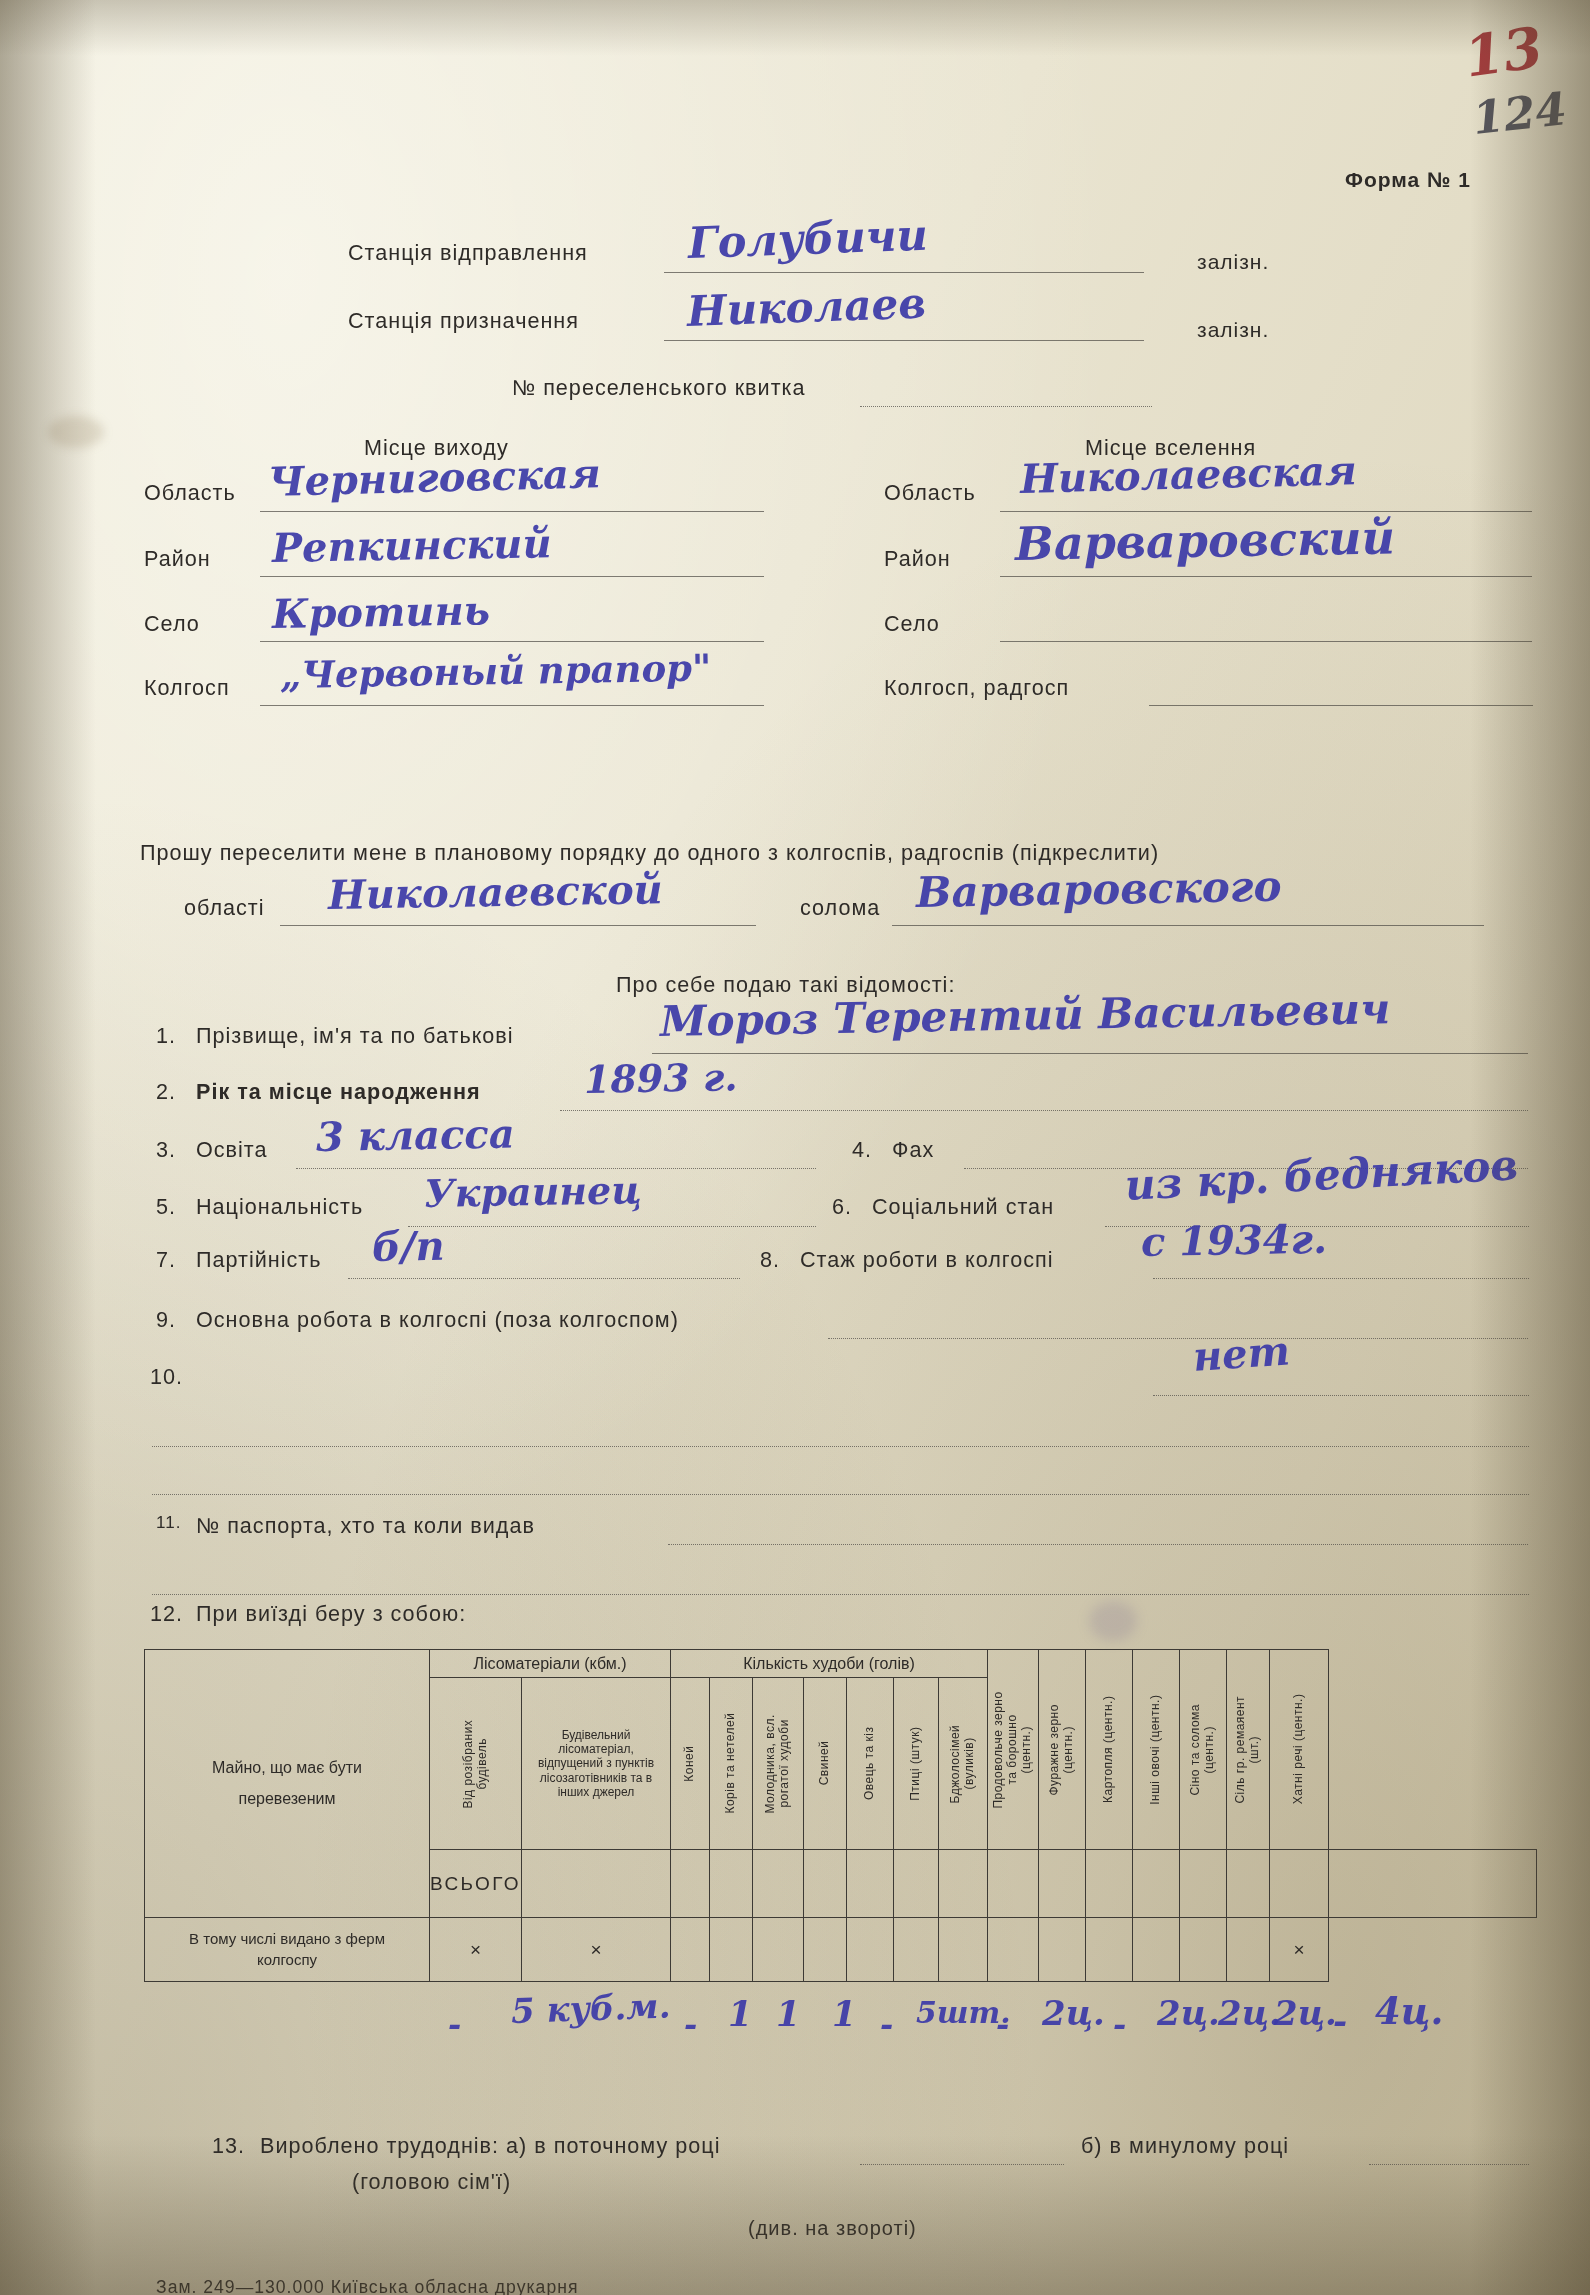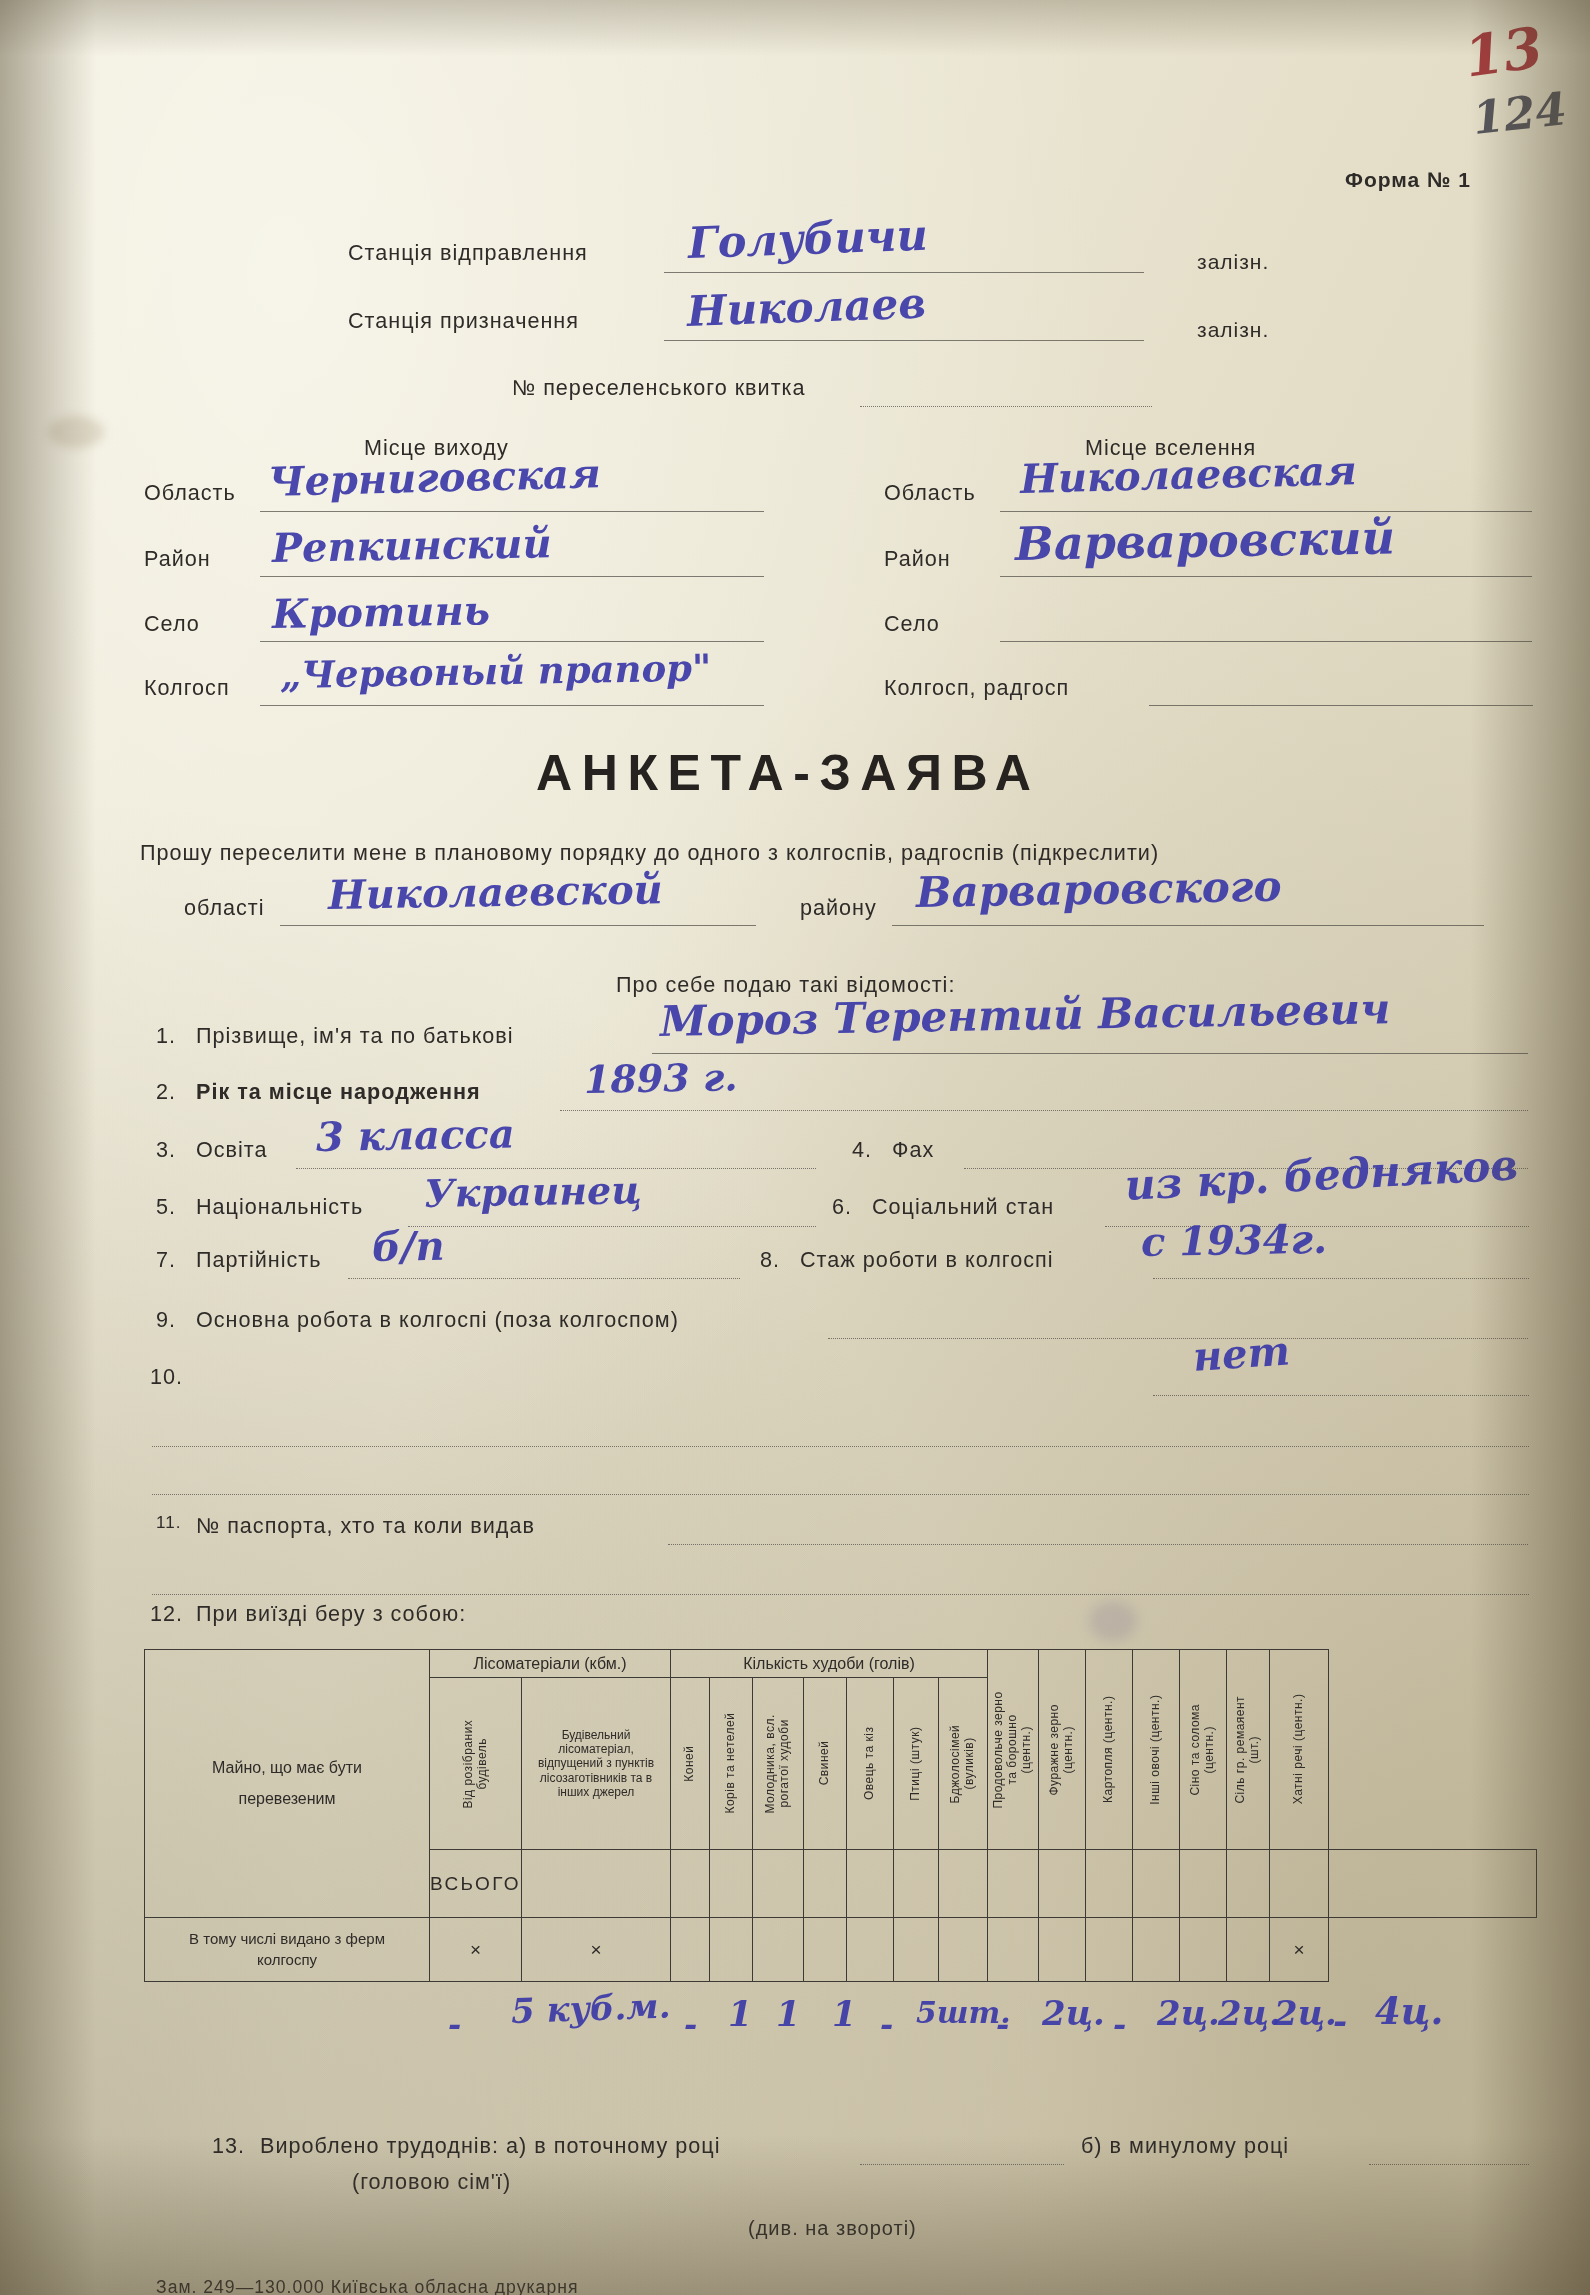--- a/index.html
+++ b/index.html
@@ -195,27 +195,26 @@
     <div class="pr" style="left:852px; top:538px; font-size:21.6px;">Район</div>
     <div class="solidline" style="left:968px; top:568px; width:532px;"></div>
     <div class="hw" style="left:983px; top:509px; font-size:46px; transform:rotate(-1deg);">Варваровский</div>
 
     <div class="pr" style="left:852px; top:603px; font-size:21.6px;">Село</div>
     <div class="solidline" style="left:968px; top:633px; width:532px;"></div>
 
     <div class="pr" style="left:852px; top:667px; font-size:21.6px;">Колгосп, радгосп</div>
     <div class="solidline" style="left:1117px; top:697px; width:384px;"></div>
 
-    <div class="title" style="left:504px; top:736px; font-size:50px;">АНКЕТА-ЗАЯВА</div>
 
     <div class="pr" style="left:108px; top:832px; font-size:21.6px;">Прошу переселити мене в плановому порядку до одного з колгоспів, радгоспів (підкреслити)</div>
     <div class="pr" style="left:152px; top:887px; font-size:21.6px;">області</div>
     <div class="solidline" style="left:248px; top:917px; width:476px;"></div>
     <div class="hw" style="left:296px; top:863px; font-size:40px; transform:rotate(-1deg);">Николаевской</div>
-    <div class="pr" style="left:768px; top:887px; font-size:21.6px;">району</div>
+    <div class="pr" style="left:768px; top:887px; font-size:21.6px;">солома</div>
     <div class="solidline" style="left:860px; top:917px; width:592px;"></div>
     <div class="hw" style="left:884px; top:860px; font-size:42px; transform:rotate(-1deg);">Варваровского</div>
 
     <div class="pr" style="left:584px; top:964px; font-size:21.6px;">Про себе подаю такі відомості:</div>
 
     <div class="pr" style="left:124px; top:1015px; font-size:21.6px;">1.</div>
     <div class="pr" style="left:164px; top:1015px; font-size:21.6px;">Прізвище, ім'я та по батькові</div>
     <div class="solidline" style="left:620px; top:1045px; width:876px;"></div>
     <div class="hw" style="left:628px; top:989px; font-size:42px; transform:rotate(-1deg);">Мороз Терентий Васильевич</div>
 

